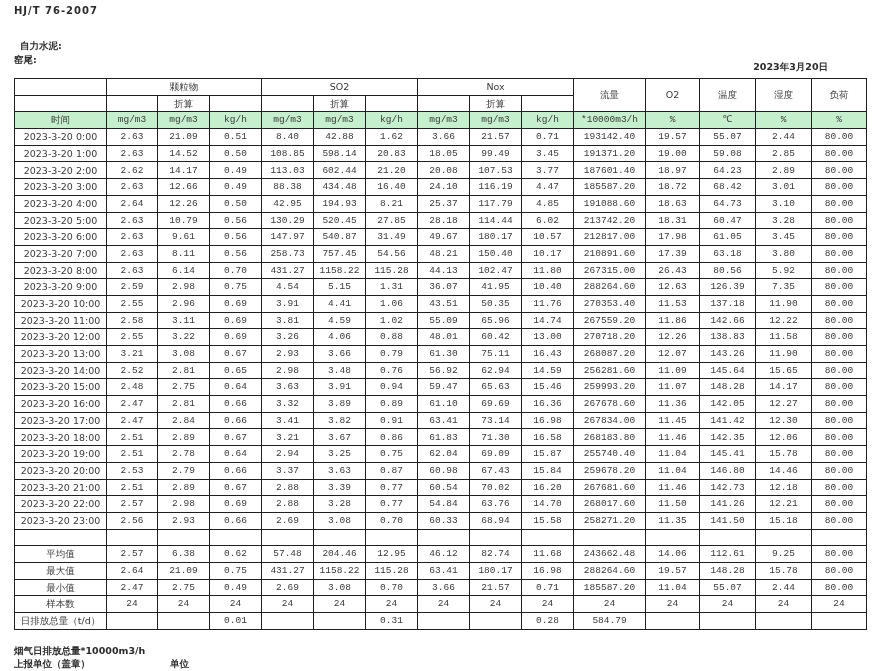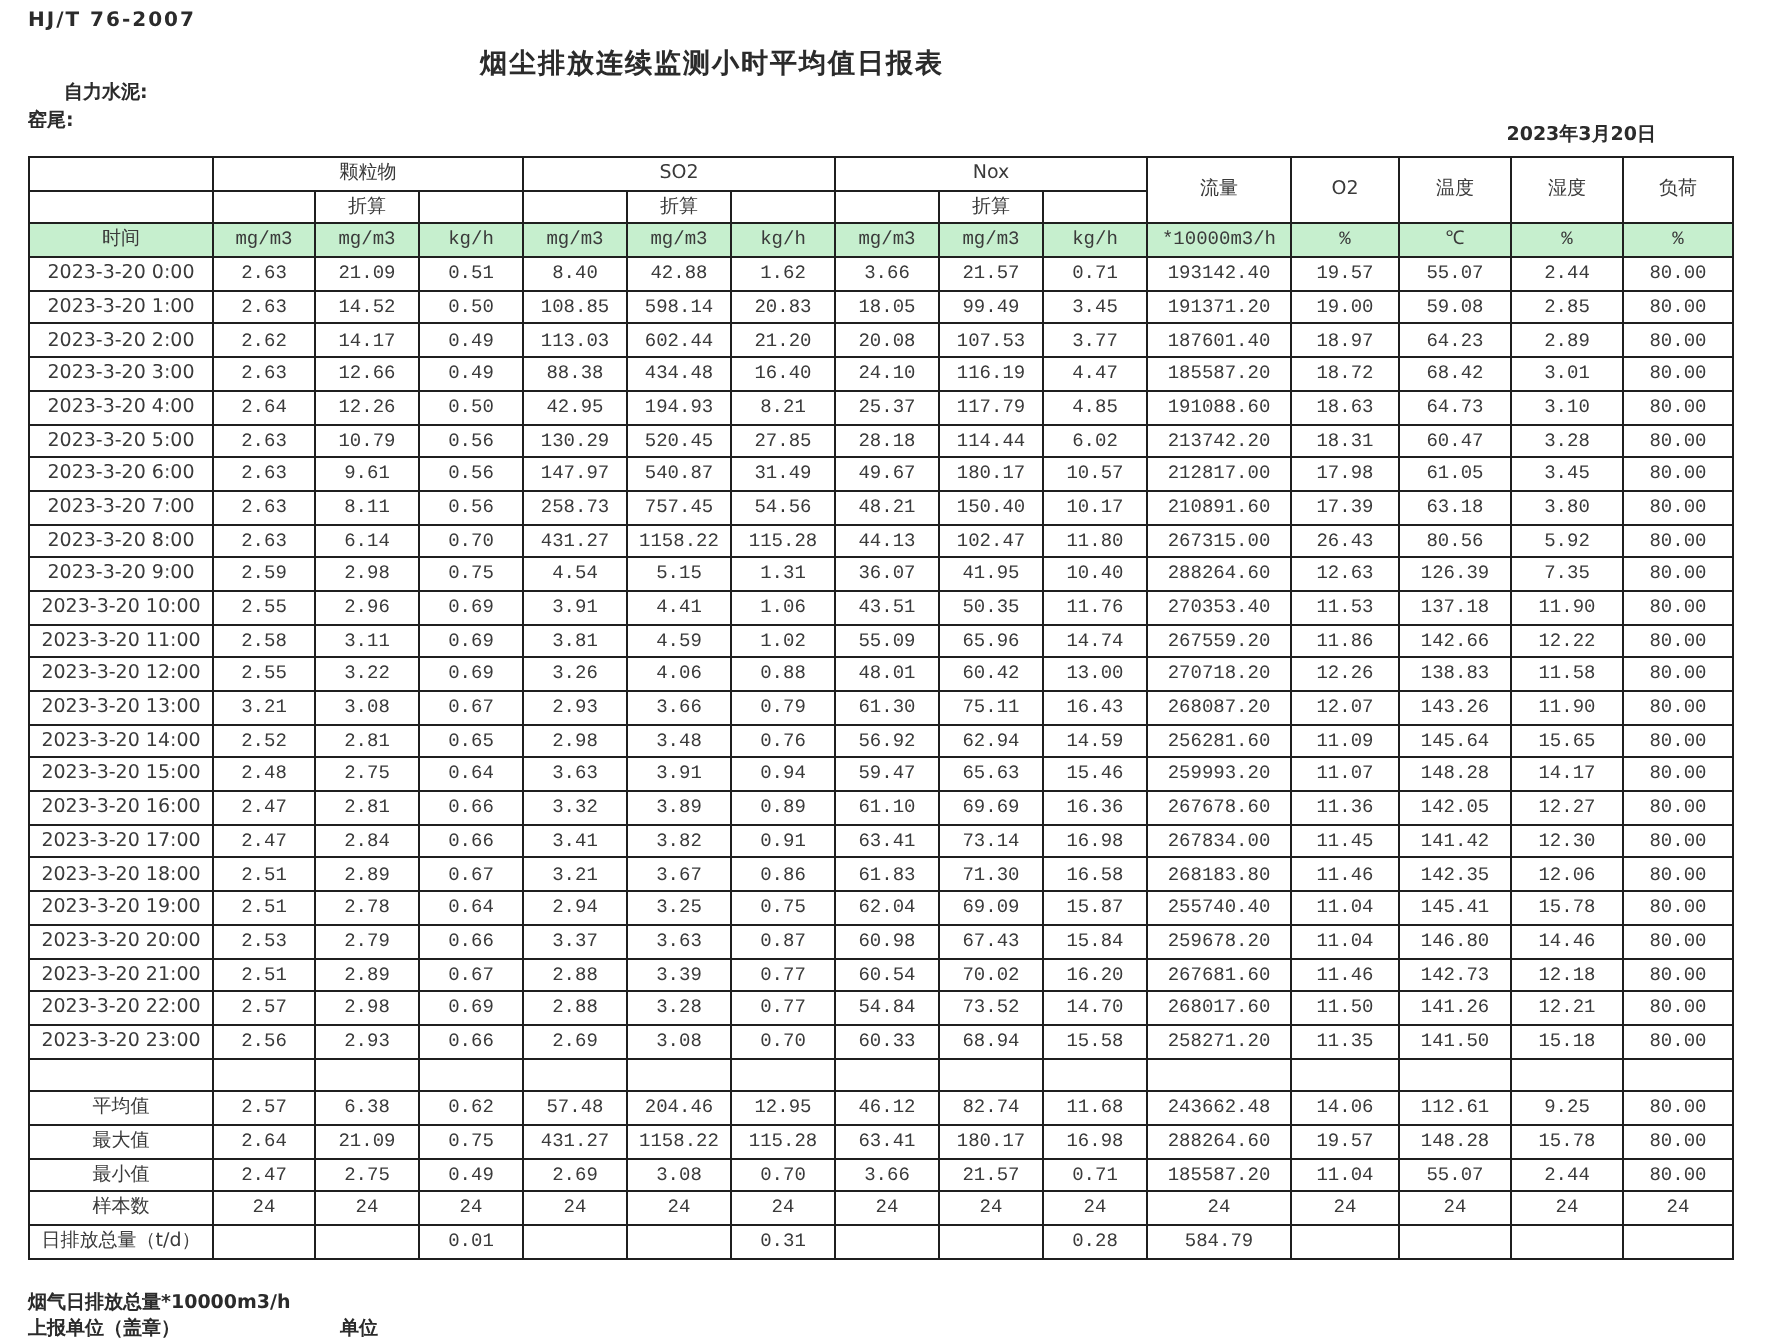--- a/index.html
+++ b/index.html
@@ -1,43 +1,40 @@
 <!DOCTYPE html>
 <html><head>
 <meta charset="utf-8">
 <style>
   html,body{margin:0;padding:0;background:#fff;}
   .doc{position:relative;width:874px;height:671px;background:#ffffff;
        font-family:"DejaVu Sans",sans-serif;color:#2b2b2b;overflow:hidden;}
   .std{position:absolute;left:14px;top:5px;font-size:10px;font-weight:bold;letter-spacing:1px;}
   .title-wrap{position:absolute;left:0;top:21px;width:712px;text-align:center;}
   .title{font-size:13.5px;font-weight:bold;letter-spacing:1px;}
-  .company{position:absolute;left:32px;top:40px;font-size:9.5px;font-weight:bold;text-align:right;}
+  .company{position:absolute;left:20px;top:40px;font-size:9.5px;font-weight:bold;text-align:right;}
   .location{position:absolute;left:14px;top:54px;font-size:9.5px;font-weight:bold;}
   .date{position:absolute;right:46px;top:61px;font-size:9.5px;font-weight:bold;}
   table.report{position:absolute;left:14px;top:78px;border-collapse:collapse;table-layout:fixed;
        font-family:"Liberation Mono","DejaVu Sans Mono",monospace;font-size:9.5px;color:#3a3a3a;border-radius:10px;}
   table.report td{border:1px solid #1f1f1f;height:15.7px;line-height:1;padding:0 1px;
        text-align:center;vertical-align:middle;overflow:hidden;white-space:nowrap;}
   table.report td.cjk{font-family:"DejaVu Sans",sans-serif;}
   td.unit-cell{background:#c6efce;}
   td.col-o2{vertical-align:bottom;padding-bottom:1px;}
   td.label-left{text-align:left;padding-left:2px;}
   .footnote{position:absolute;left:14px;top:645px;font-size:9.5px;font-weight:bold;}
   .report-unit{position:absolute;left:14px;top:658px;font-size:9.5px;font-weight:bold;}
   .unit-label{position:absolute;left:170px;top:658px;font-size:9.5px;font-weight:bold;text-align:right;}
 </style>
 </head>
 <body>
 
 <div class="doc">
   <div class="std">HJ/T  76-2007</div>
-  <div class="title-wrap">
-    <span class="title">烟尘排放连续监测小时平均值日报表</span>
-  </div>
   <div class="company">自力水泥:</div>
   <div class="location">窑尾:</div>
   <div class="date">2023年3月20日</div>
 
   <table class="report">
     <colgroup>
       <col style="width:92px">
       <col style="width:51px">
         <col style="width:52px">
         <col style="width:52px">
@@ -472,21 +469,21 @@
         </tr>
         <tr>
           <td class="cjk">2023-3-20 22:00</td>
           <td>2.57</td>
           <td>2.98</td>
           <td>0.69</td>
           <td>2.88</td>
           <td>3.28</td>
           <td>0.77</td>
           <td>54.84</td>
-          <td>73.52</td>
+          <td>63.76</td>
           <td>14.70</td>
           <td>268017.60</td>
           <td class="col-o2">11.50</td>
           <td>141.26</td>
           <td>12.21</td>
           <td>80.00</td>
         </tr>
         <tr>
           <td class="cjk">2023-3-20 23:00</td>
           <td>2.56</td>

